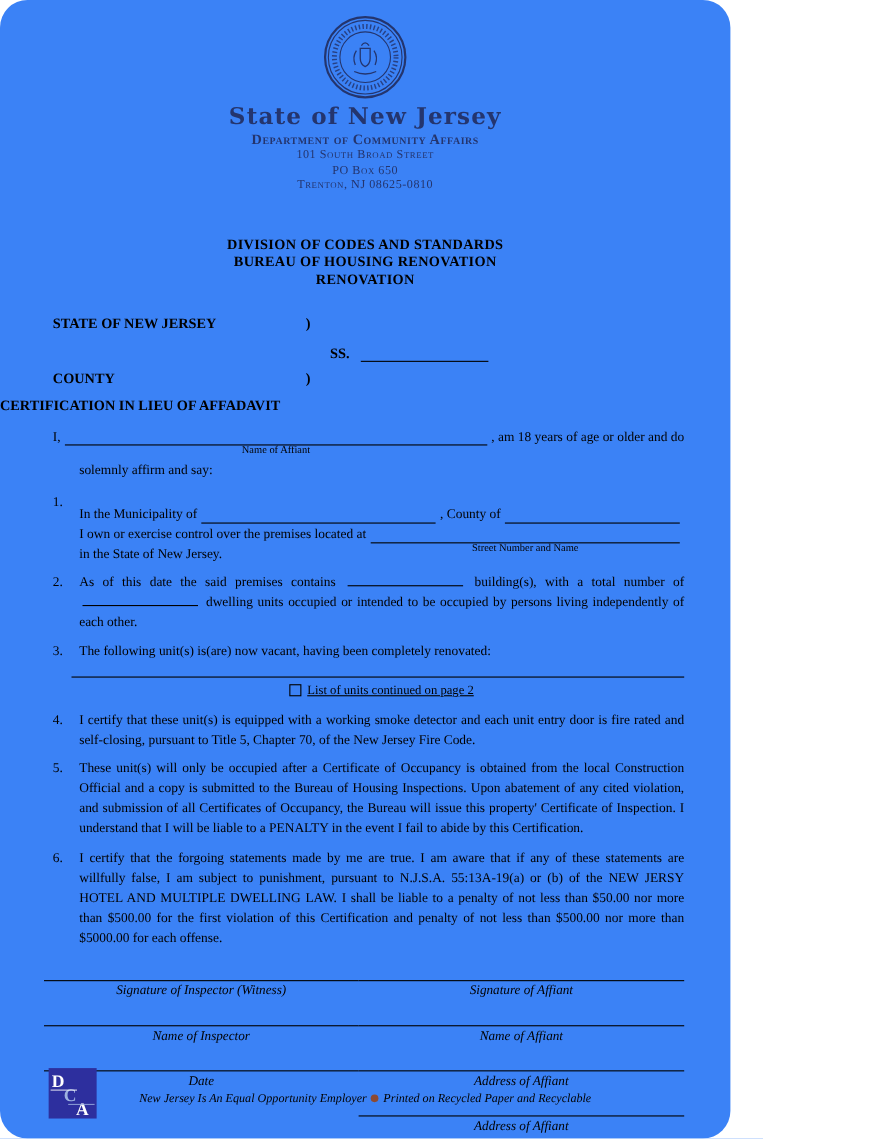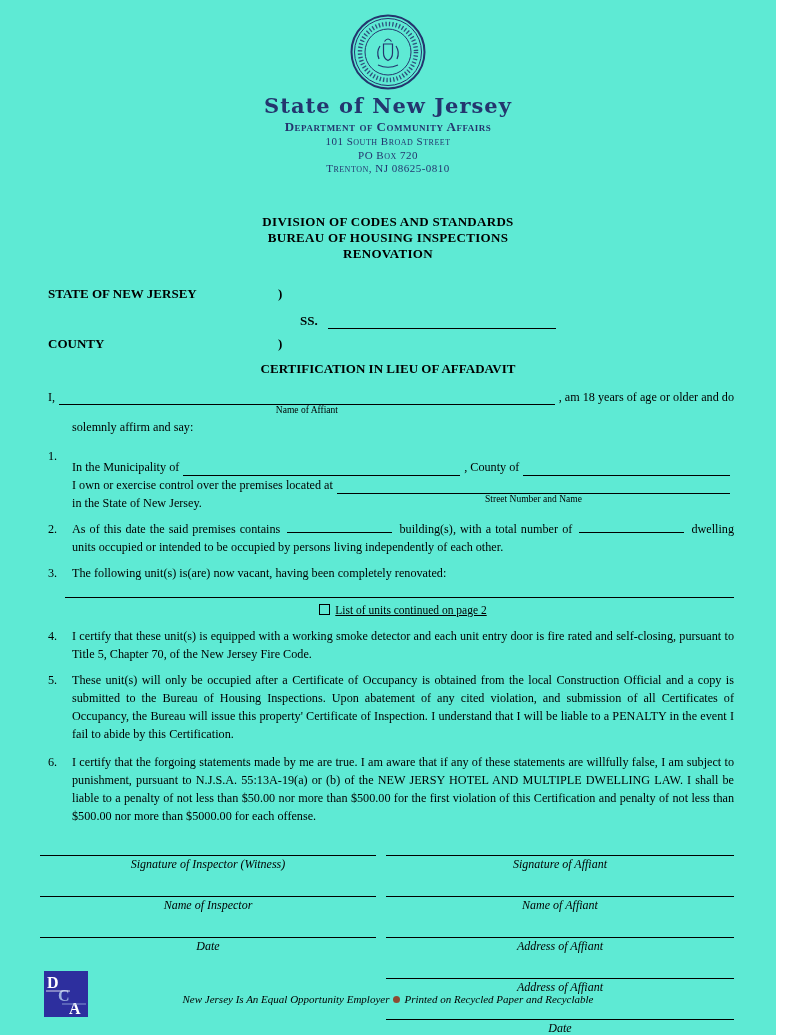--- a/index.html
+++ b/index.html
@@ -1,17 +1,17 @@
 <!DOCTYPE html>
 <html><head>
 <meta charset="utf-8">
 <style>
   html,body{margin:0;padding:0;background:#fff;}
-  .page{width:776px;height:1035px;background:#5eead4;position:relative;overflow:hidden;
-        font-family:"Liberation Serif","DejaVu Serif",serif;font-size:12.2px;color:#000;}
+  .page{width:664px;height:1035px;background:#3b82f6;position:relative;overflow:hidden;
+        font-family:"Liberation Serif","DejaVu Serif",serif;font-size:12.2px;color:#000;border-radius:25px;}
 
   
   .hdr{padding-top:13px;text-align:center;color:#24356e;}
   .seal{line-height:0;}
   .state-name{font-size:21px;font-weight:bold;letter-spacing:1px;margin-top:2px;font-family:"DejaVu Serif",serif;}
   .dept{font-variant:small-caps;font-weight:bold;font-size:13px;letter-spacing:.5px;margin-top:1px;}
   .addr{font-variant:small-caps;font-weight:normal;font-size:11px;letter-spacing:.5px;line-height:13.5px;}
 
   
   .division{margin-top:38px;text-align:center;font-weight:bold;font-size:13px;line-height:16px;letter-spacing:.3px;}
@@ -21,21 +21,21 @@
   .vrow{display:flex;font-weight:bold;}
   .vlabel{width:230px;}
   .ssrow{display:flex;align-items:flex-end;margin:11px 178px 7px 252px;font-weight:bold;}
   .ssrow .blank{margin-left:10px;}
 
   .blank{display:inline-block;border-bottom:1px solid #000;height:13px;}
   .grow{flex:1;}
   .cap-holder{position:relative;}
   .cap{position:absolute;top:14px;left:0;right:0;text-align:center;font-size:9.5px;line-height:11px;color:#000;}
 
-  .cert-title{margin-top:9px;text-align:center;font-weight:bold;font-size:13px;}
+  .cert-title{margin-top:9px;text-align:left;font-weight:bold;font-size:13px;}
 
   .affirm{margin:13px 42px 0 48px;}
   .frow{display:flex;align-items:flex-end;}
   .nowrap{white-space:nowrap;}
   .frow .blank{margin:0 4px;}
   .affirm2{margin:15px 0 0 24px;}
 
   .items{margin:0 42px 0 48px;}
   .item{display:flex;}
   .num{width:24px;flex:none;line-height:18px;}
@@ -76,27 +76,27 @@
         <path d="M34.5 31 h9 v9 q0 5.5 -4.5 7.5 q-4.5 -2 -4.5 -7.5 z" fill="none" stroke="#24356e" stroke-width="1.2"></path>
         <path d="M31 33 q-4 6 -1 13" fill="none" stroke="#24356e" stroke-width="1.2"></path>
         <path d="M47 33 q4 6 1 13" fill="none" stroke="#24356e" stroke-width="1.2"></path>
         <path d="M35.5 28.5 q3.5 -5 7 0" fill="none" stroke="#24356e" stroke-width="1.2"></path>
         <path d="M29 52 q10 4.5 20 0" fill="none" stroke="#24356e" stroke-width="1.2"></path>
       </svg>
     </div>
     <div class="state-name">State of New Jersey</div>
     <div class="dept">Department of Community Affairs</div>
     <div class="addr">101 South Broad Street</div>
-    <div class="addr">PO Box 720</div>
+    <div class="addr">PO Box 650</div>
     <div class="addr">Trenton, NJ 08625-0810</div>
   </div>
 
   <div class="division">
     <div>DIVISION OF CODES AND STANDARDS</div>
-    <div>BUREAU OF HOUSING INSPECTIONS</div>
+    <div>BUREAU OF HOUSING RENOVATION</div>
     <div>RENOVATION</div>
   </div>
 
   <div class="venue">
     <div class="vrow">
       <span class="vlabel">STATE OF NEW JERSEY</span>
       <span>)</span>
     </div>
     <div class="ssrow">
       <span>SS.</span>

